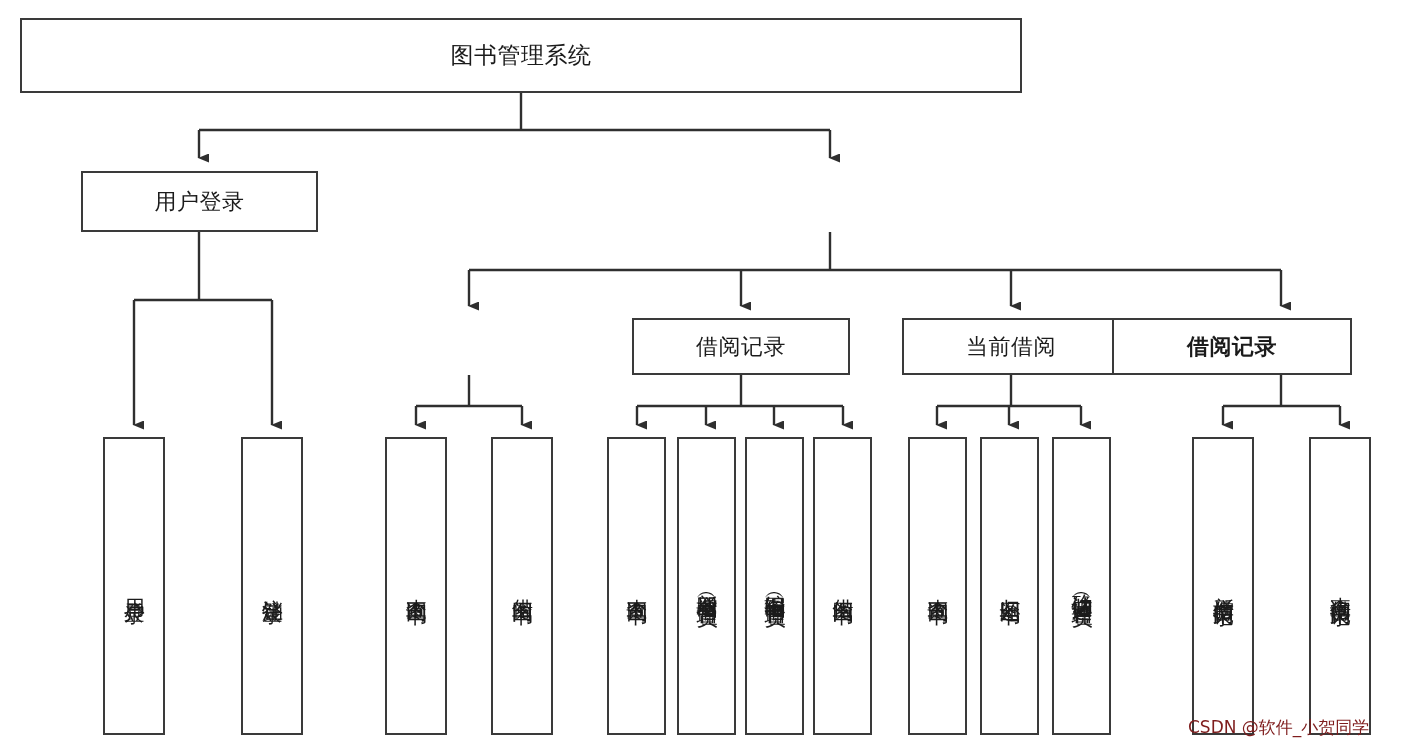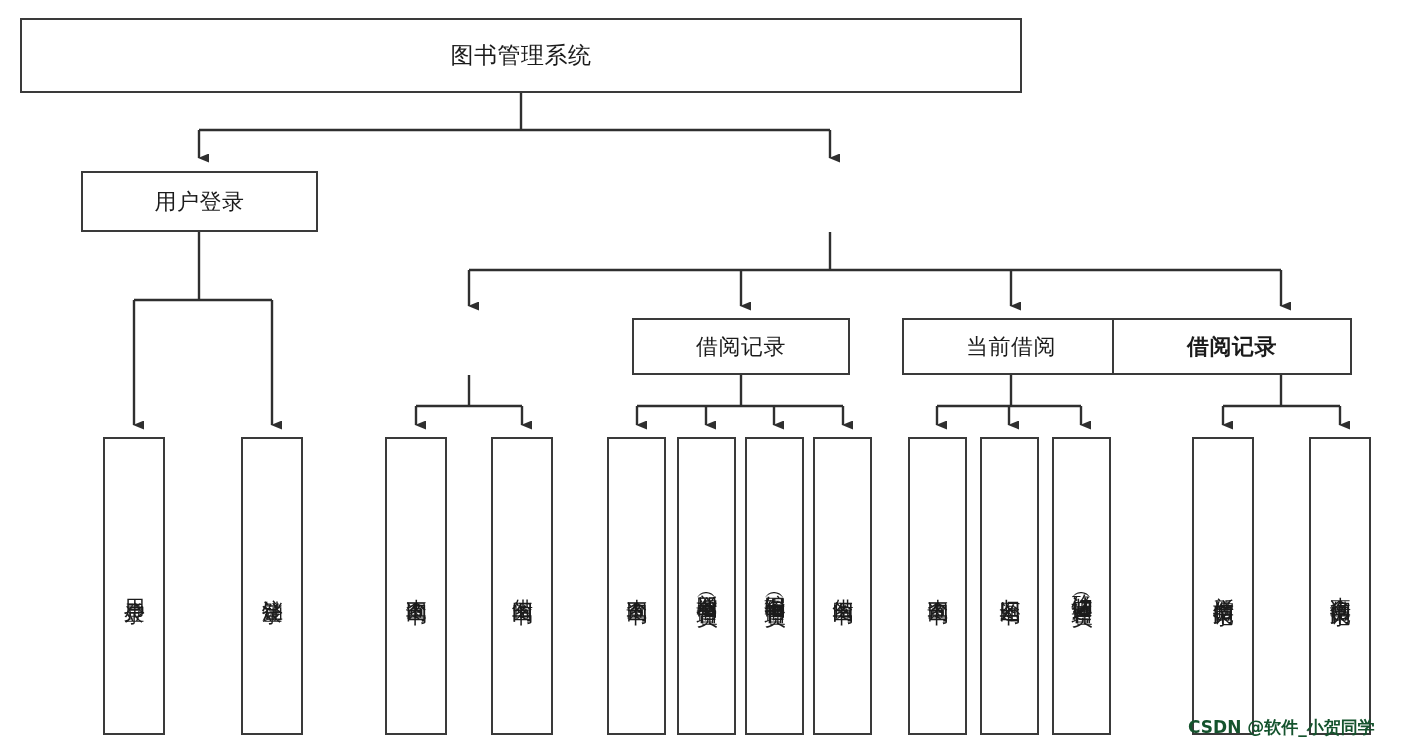--- a/index.html
+++ b/index.html
@@ -62,24 +62,23 @@
     line-height: 1.18;
     letter-spacing: 2px;
     white-space: nowrap;
     max-height: 100%;
   }
   .watermark {
     position: absolute;
     left: 1188px;
     top: 716px;
     font-size: 17px;
-    color: #14532d;
+    color: #7f1d1d;
     white-space: nowrap;
     font-family: "DejaVu Sans", "Liberation Sans", sans-serif;
-    font-weight: bold;
   }
 </style>
 </head>
 <body>
 
 <div id="canvas">
 
   <svg class="wires" viewBox="0 0 1405 747" xmlns="http://www.w3.org/2000/svg">
     <defs>
       <marker id="arrowhead" markerWidth="9" markerHeight="11" refX="4.5" refY="10" orient="auto" markerUnits="userSpaceOnUse">

